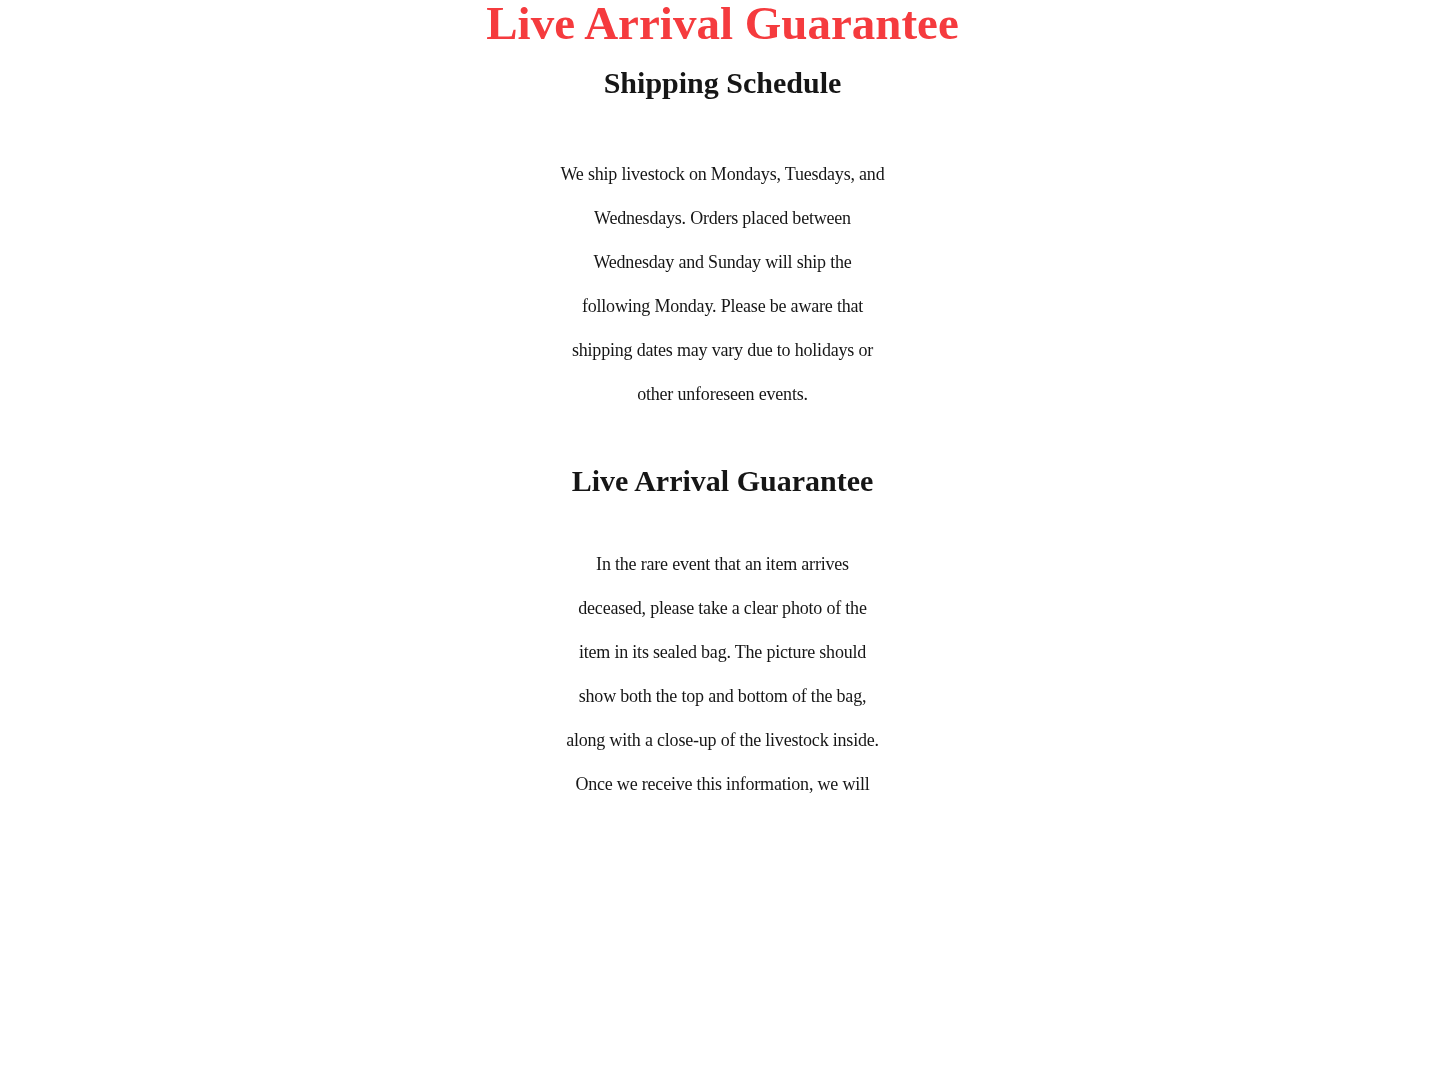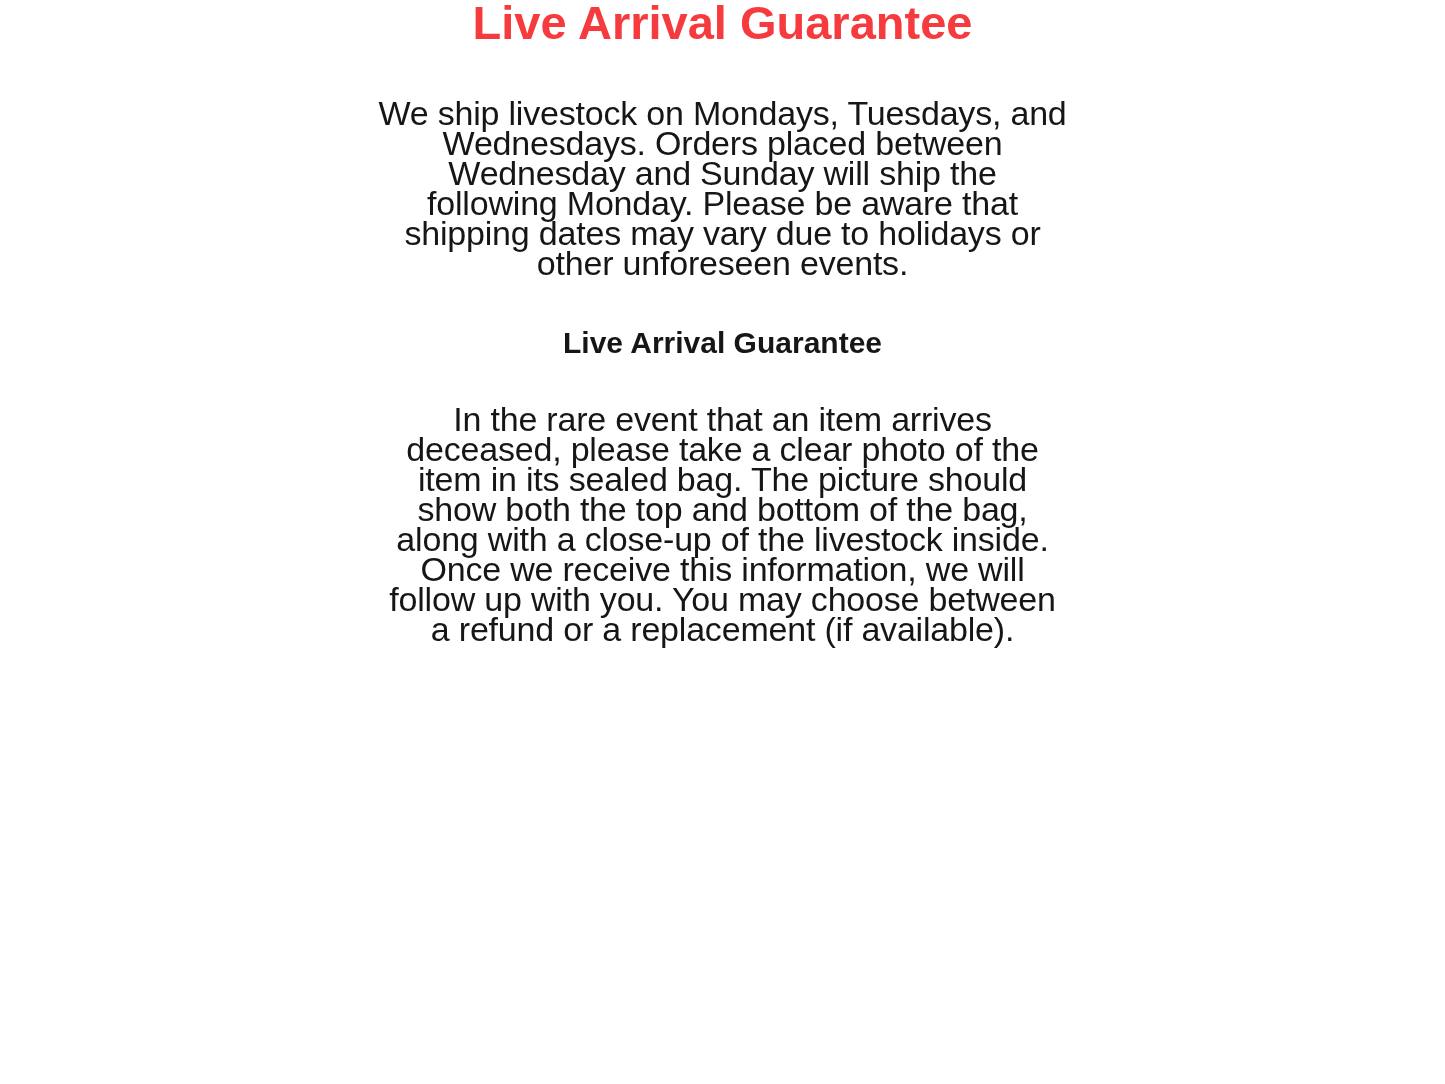--- a/index.html
+++ b/index.html
@@ -6,21 +6,21 @@
     margin: 0;
     padding: 0;
     background: var(--background, #ffffff);
   }
   .page {
     position: relative;
     width: 1445px;
     height: 800px;
     background: var(--background, #ffffff);
     overflow: hidden;
-    font-family: Liberation Sans, sans-serif;
+    font-family: Liberation Serif, serif;
   }
   .content {
     width: 720px;
     margin: 0 auto;
     text-align: center;
     color: var(--text_dark, #161616);
   }
   .title {
     font-size: 47px;
     line-height: 54px;
@@ -35,37 +35,38 @@
     font-weight: 700;
     margin: 12px 0 0 0;
   }
   .section-heading {
     font-size: 30px;
     line-height: 41px;
     font-weight: 700;
     margin: 44px 0 0 0;
   }
   .body-para {
-    font-size: 34px;
-    line-height: 30px;
+    font-size: 18px;
+    line-height: 44px;
     font-weight: 400;
     margin: 1px;
     white-space: pre-line;
     letter-spacing: -0.2px;
   }
   .para1 { margin-top: 48px; }
   .para2 { margin-top: 43px; }
   .para3 { margin-top: 41px; }
 </style>
 </head>
 <body>
 
 <div class="page">
   <div class="content">
     <h1 class="title">Live Arrival Guarantee</h1>
+    <h2 class="subtitle">Shipping Schedule</h2>
     <p class="body-para para1">We ship livestock on Mondays, Tuesdays, and
 Wednesdays. Orders placed between
 Wednesday and Sunday will ship the
 following Monday. Please be aware that
 shipping dates may vary due to holidays or
 other unforeseen events.</p>
     <h2 class="section-heading">Live Arrival Guarantee</h2>
     <p class="body-para para3">In the rare event that an item arrives
 deceased, please take a clear photo of the
 item in its sealed bag. The picture should

